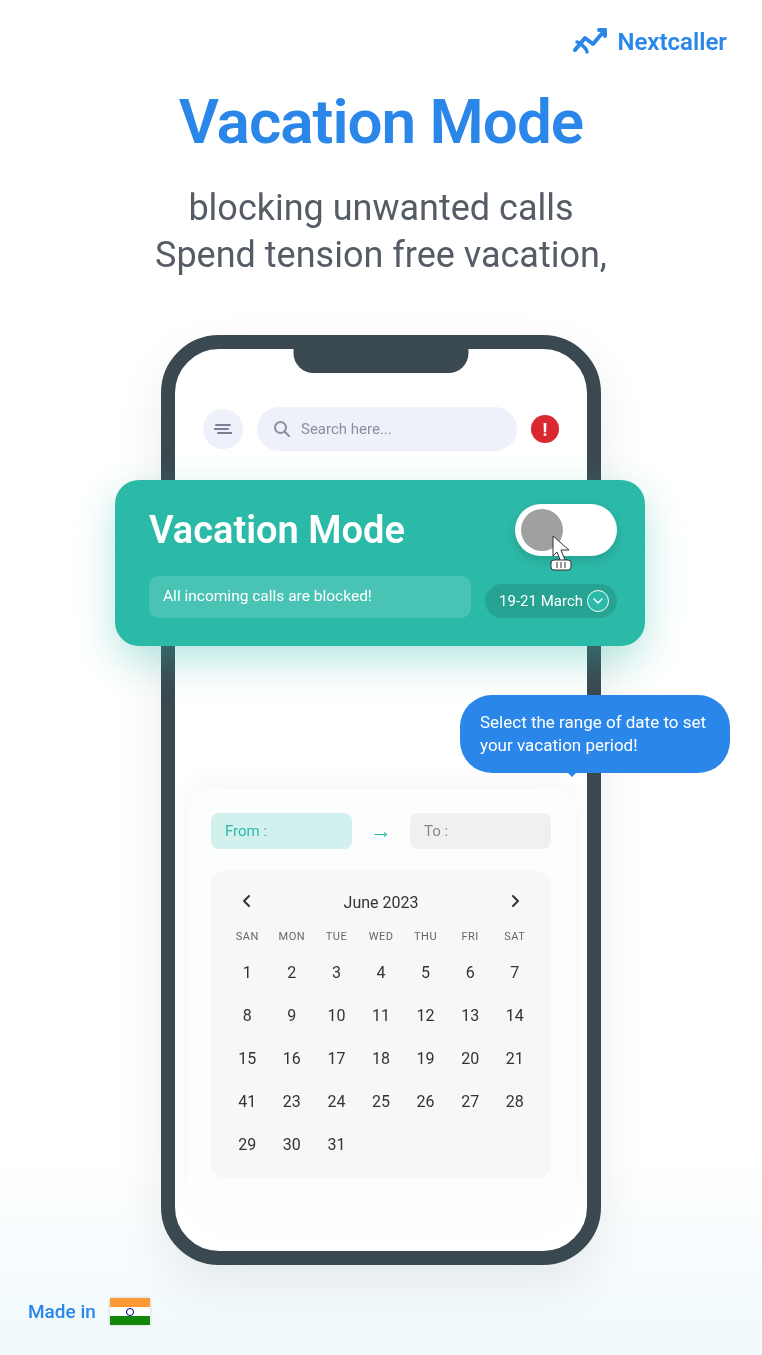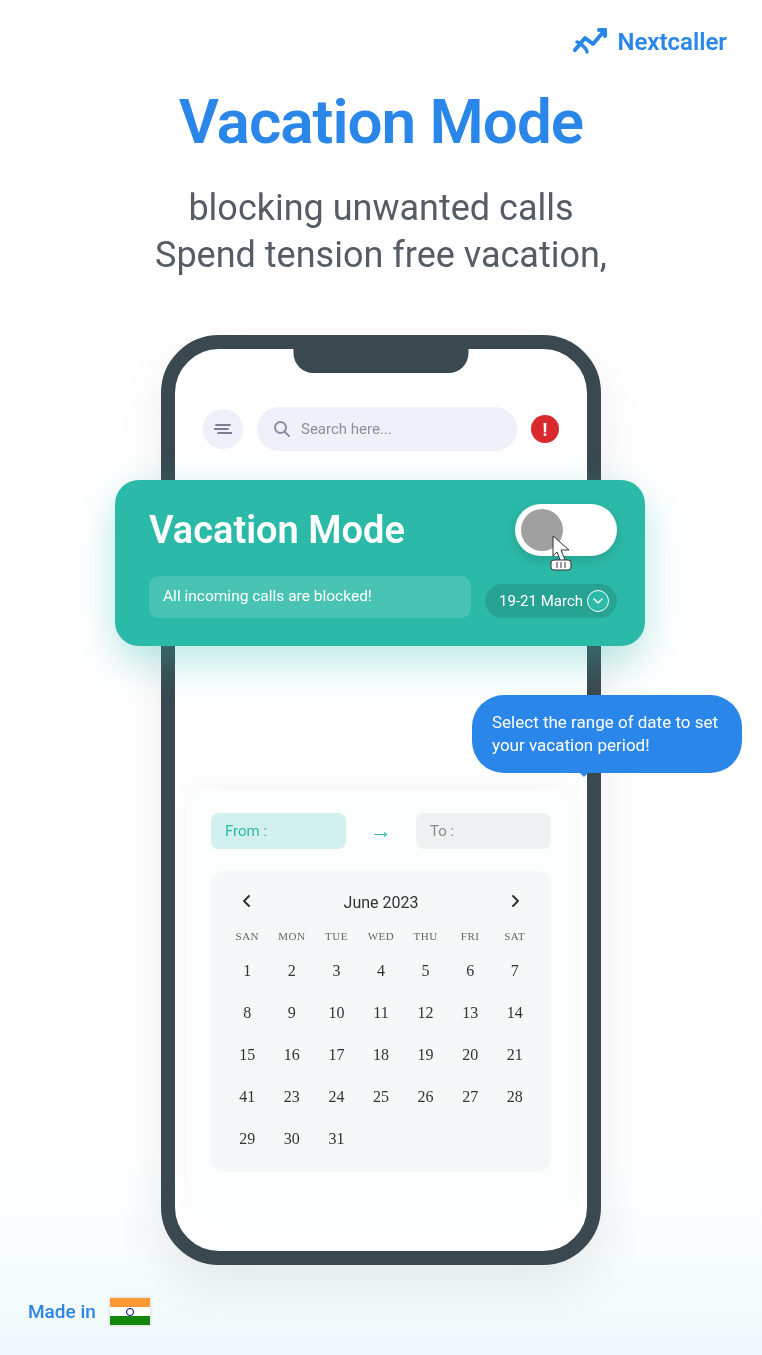--- a/index.html
+++ b/index.html
@@ -184,21 +184,21 @@
   background: #2cbaa8;
   border: 1.5px solid #fff;
   border-radius: 50%;
   display: flex;
   align-items: center;
   justify-content: center;
 }
 .tooltip {
   position: absolute;
   top: 695px;
-  right: 20px;
+  right: 32px;
   width: 270px;
   background: #2a86e8;
   border-radius: 32px;
   padding: 16px 20px;
   color: #fff;
   font-size: 17px;
   line-height: 1.35;
   z-index: 10;
 }
 .tooltip::after {
@@ -217,21 +217,21 @@
   bottom: 18px;
   background: #fcfdfd;
   border-radius: 22px 22px 44px 44px;
   box-shadow: 0 -8px 25px rgba(0,0,0,0.04);
   padding: 24px 24px 0 24px;
 }
 .date-inputs {
   display: flex;
   align-items: center;
   justify-content: space-between;
-  gap: 24px;
+  gap: 18px;
 }
 .date-input {
   flex: 1;
   height: 36px;
   border-radius: 8px;
   display: flex;
   align-items: center;
   padding: 0 14px;
   font-size: 15px;
 }
@@ -260,21 +260,20 @@
 .cal-month {
   font-size: 16px;
   color: #333;
 }
 .cal-grid {
   display: grid;
   grid-template-columns: repeat(7, 1fr);
   margin-top: 18px;
   row-gap: 16px;
   text-align: center;
-  font-family: Liberation Serif, serif;
 }
 .cal-dow {
   font-size: 11px;
   color: #666;
   letter-spacing: 0.5px;
 }
 .cal-day {
   font-size: 16px;
   color: #333;
   padding: 4px 0;

